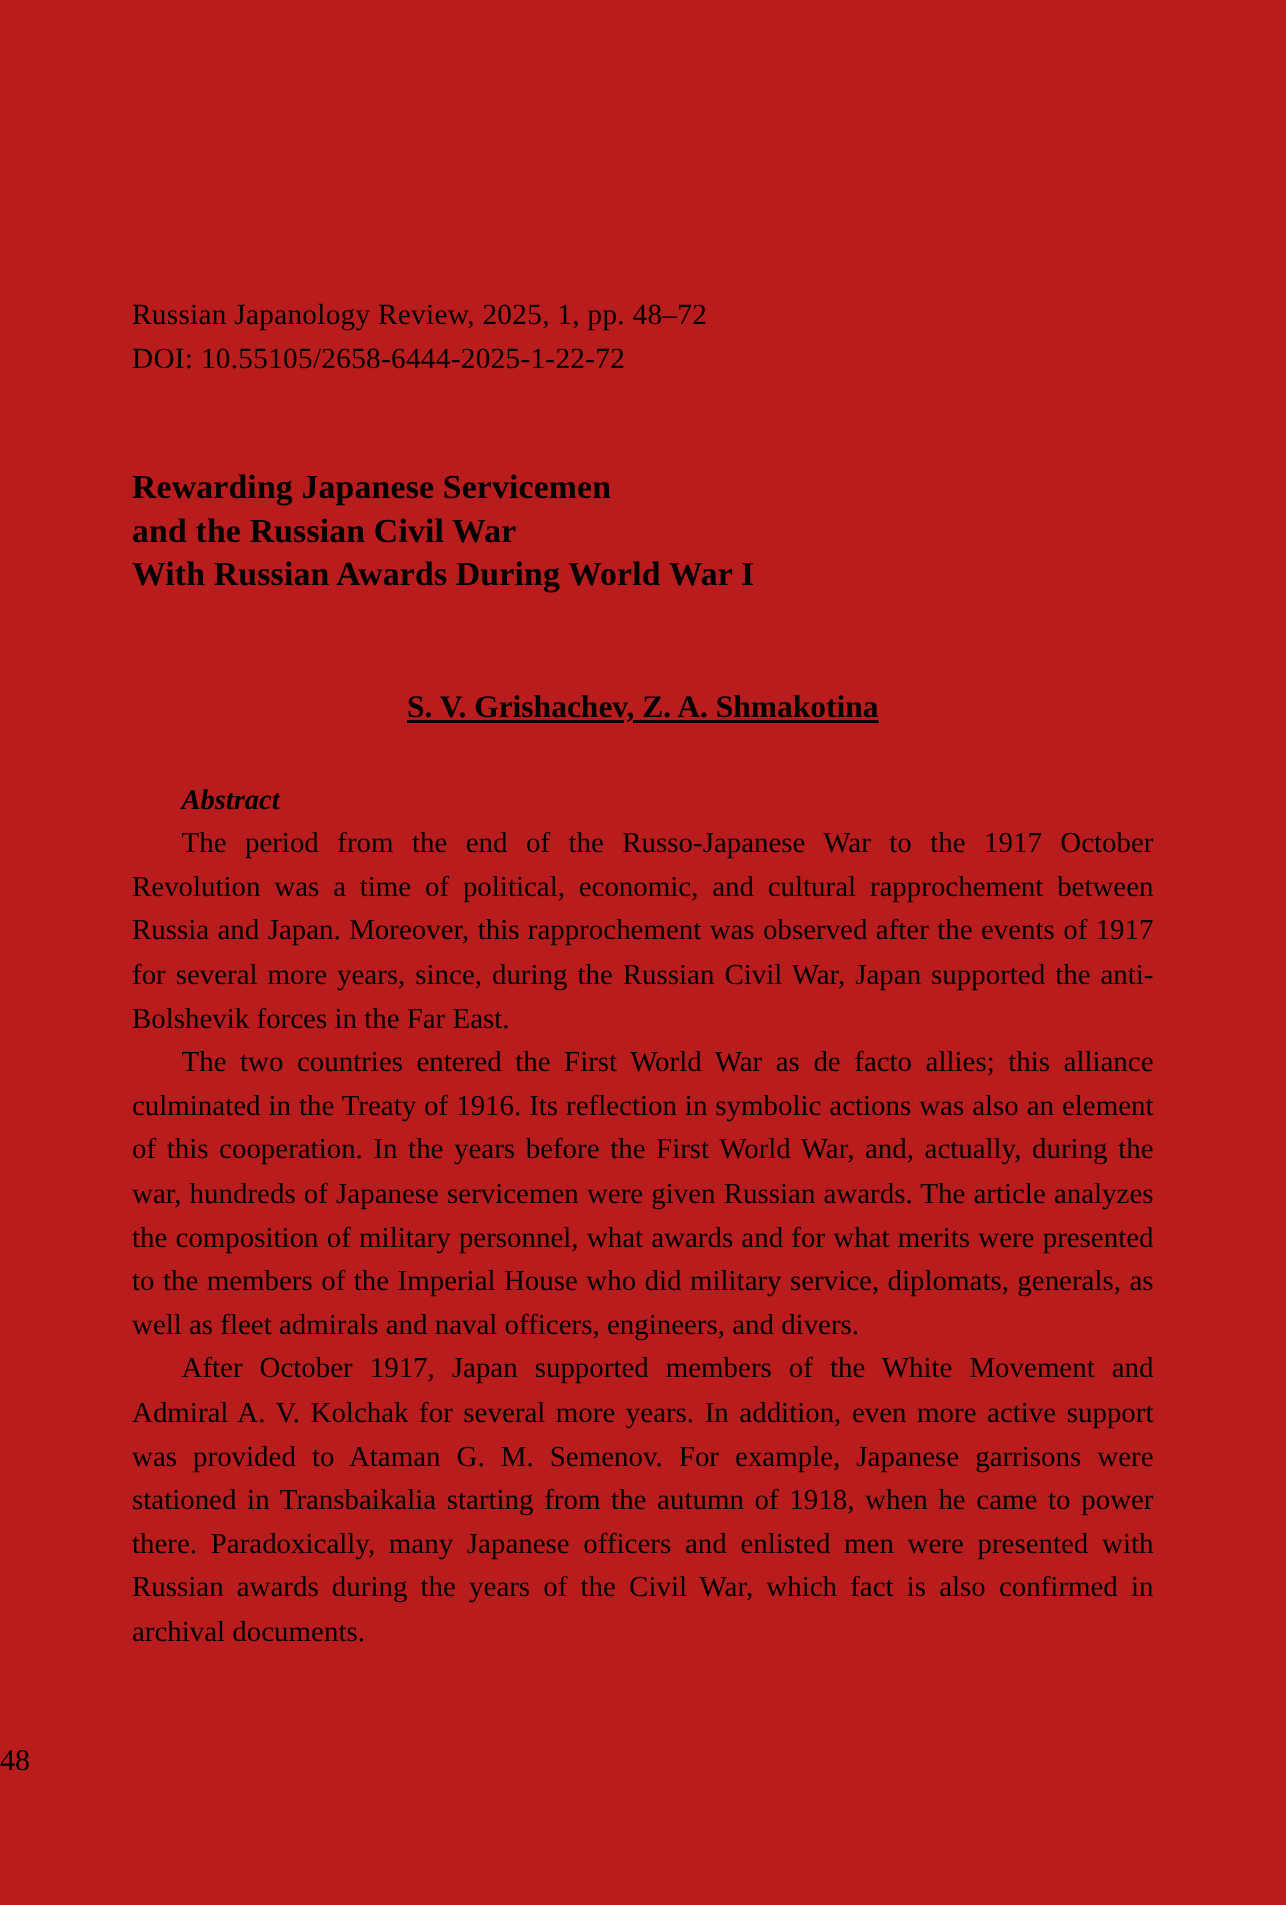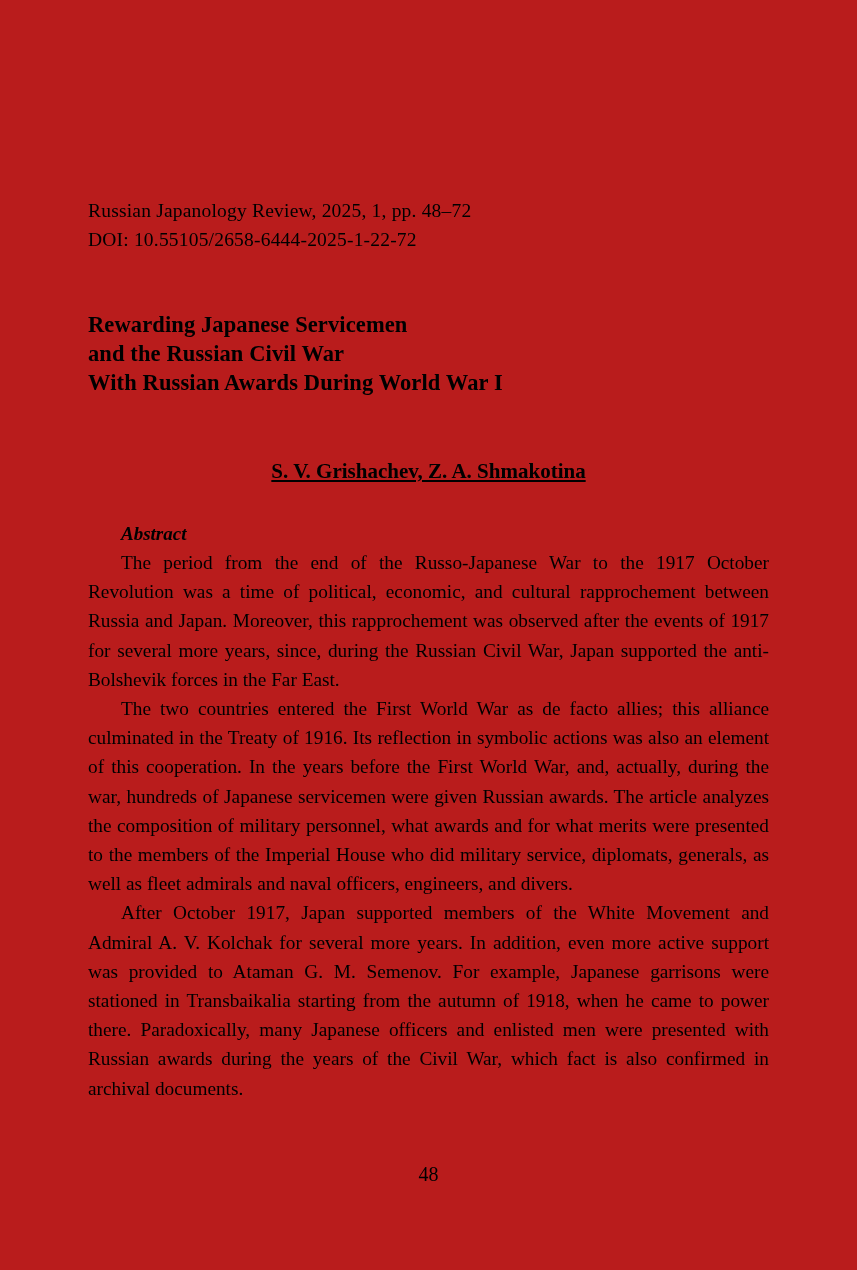--- a/index.html
+++ b/index.html
@@ -87,21 +87,21 @@
   .abstract-block p:last-child {
     text-align: justify;
   }
 
   
   .folio {
     position: absolute;
     left: 0;
     top: 1160px;
     width: 857px;
-    text-align: center;
+    text-align: left;
     font-size: 20px;
     line-height: 28px;
   }
 </style>
 </head>
 <body>
 
 <div class="page">
 
   <div class="journal-header">

